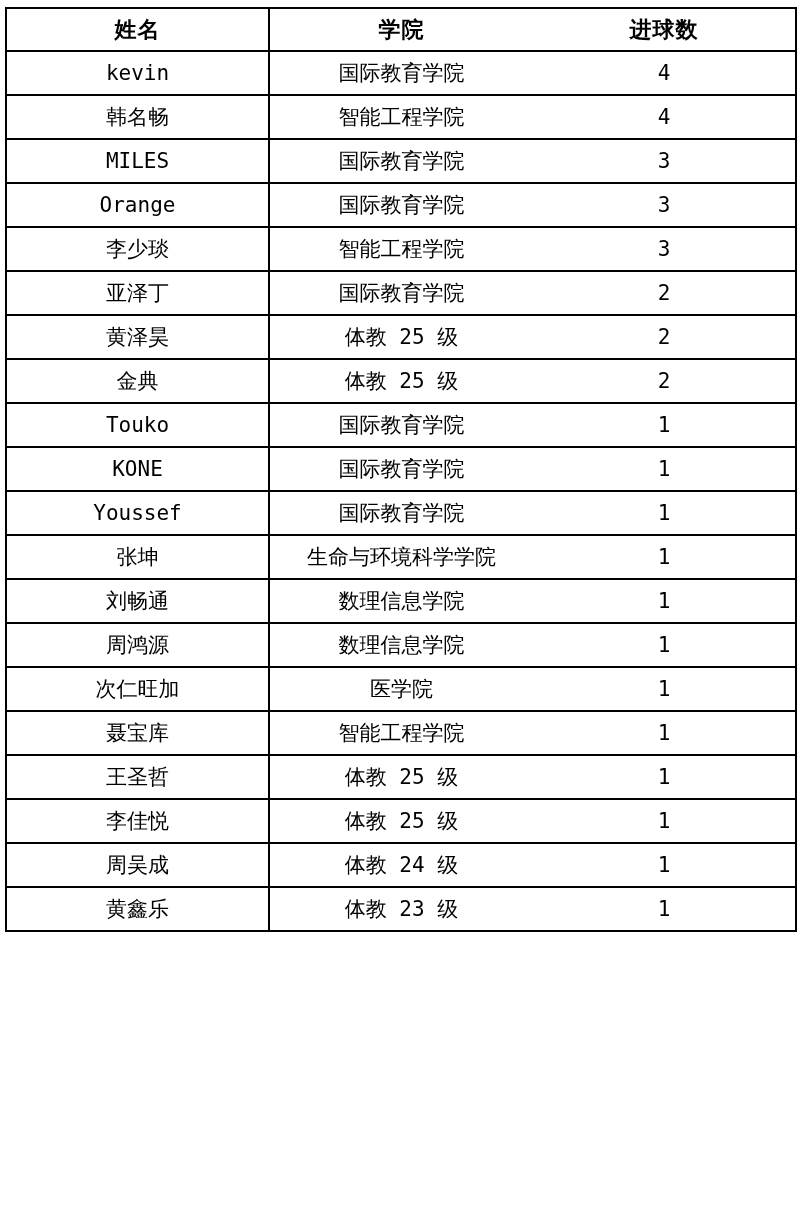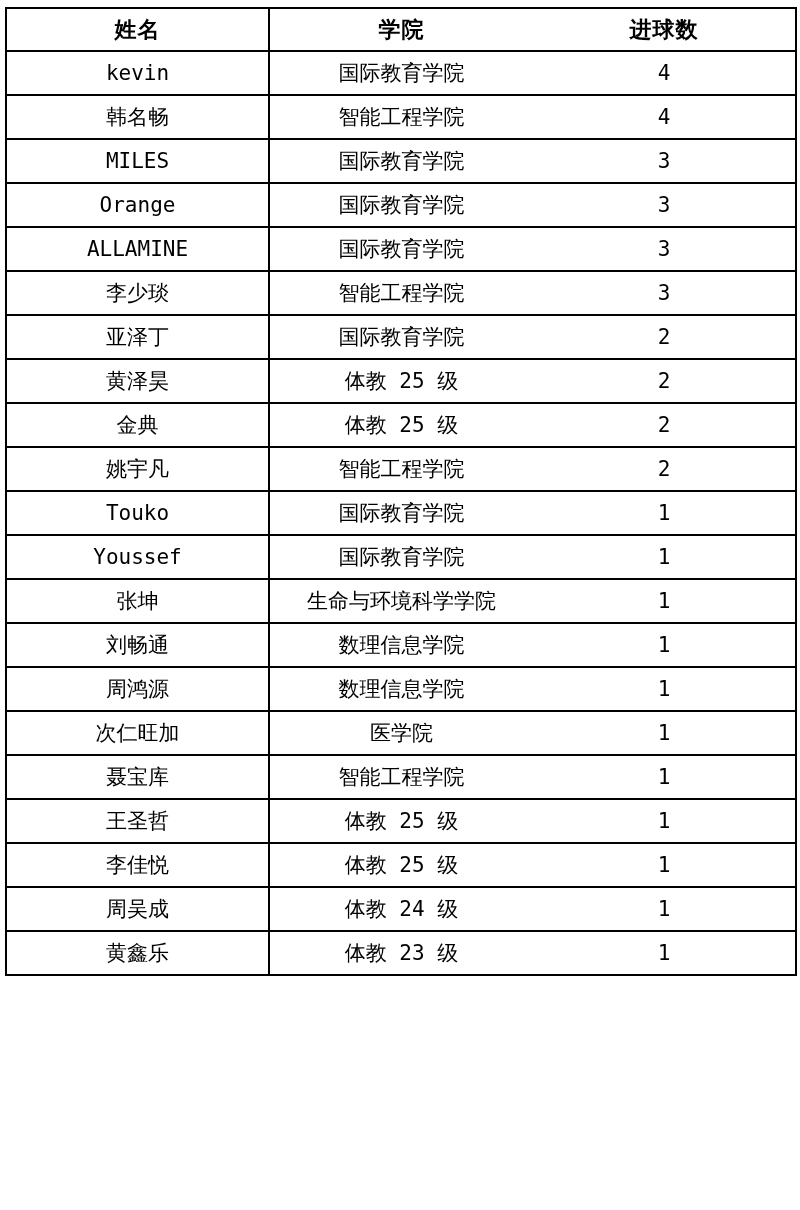--- a/index.html
+++ b/index.html
@@ -78,51 +78,46 @@
         <td>MILES</td>
         <td>国际教育学院</td>
         <td>3</td>
       </tr>
       <tr>
         <td>Orange</td>
         <td>国际教育学院</td>
         <td>3</td>
       </tr>
       <tr>
-        <td>ALLAMINE</td>
-        <td>国际教育学院</td>
-        <td>3</td>
-      </tr>
-      <tr>
         <td>李少琰</td>
         <td>智能工程学院</td>
         <td>3</td>
       </tr>
       <tr>
         <td>亚泽丁</td>
         <td>国际教育学院</td>
         <td>2</td>
       </tr>
       <tr>
         <td>黄泽昊</td>
         <td>体教 25 级</td>
         <td>2</td>
       </tr>
       <tr>
         <td>金典</td>
         <td>体教 25 级</td>
         <td>2</td>
       </tr>
       <tr>
-        <td>姚宇凡</td>
-        <td>智能工程学院</td>
-        <td>2</td>
+        <td>Touko</td>
+        <td>国际教育学院</td>
+        <td>1</td>
       </tr>
       <tr>
-        <td>Touko</td>
+        <td>KONE</td>
         <td>国际教育学院</td>
         <td>1</td>
       </tr>
       <tr>
         <td>Youssef</td>
         <td>国际教育学院</td>
         <td>1</td>
       </tr>
       <tr>
         <td>张坤</td>

